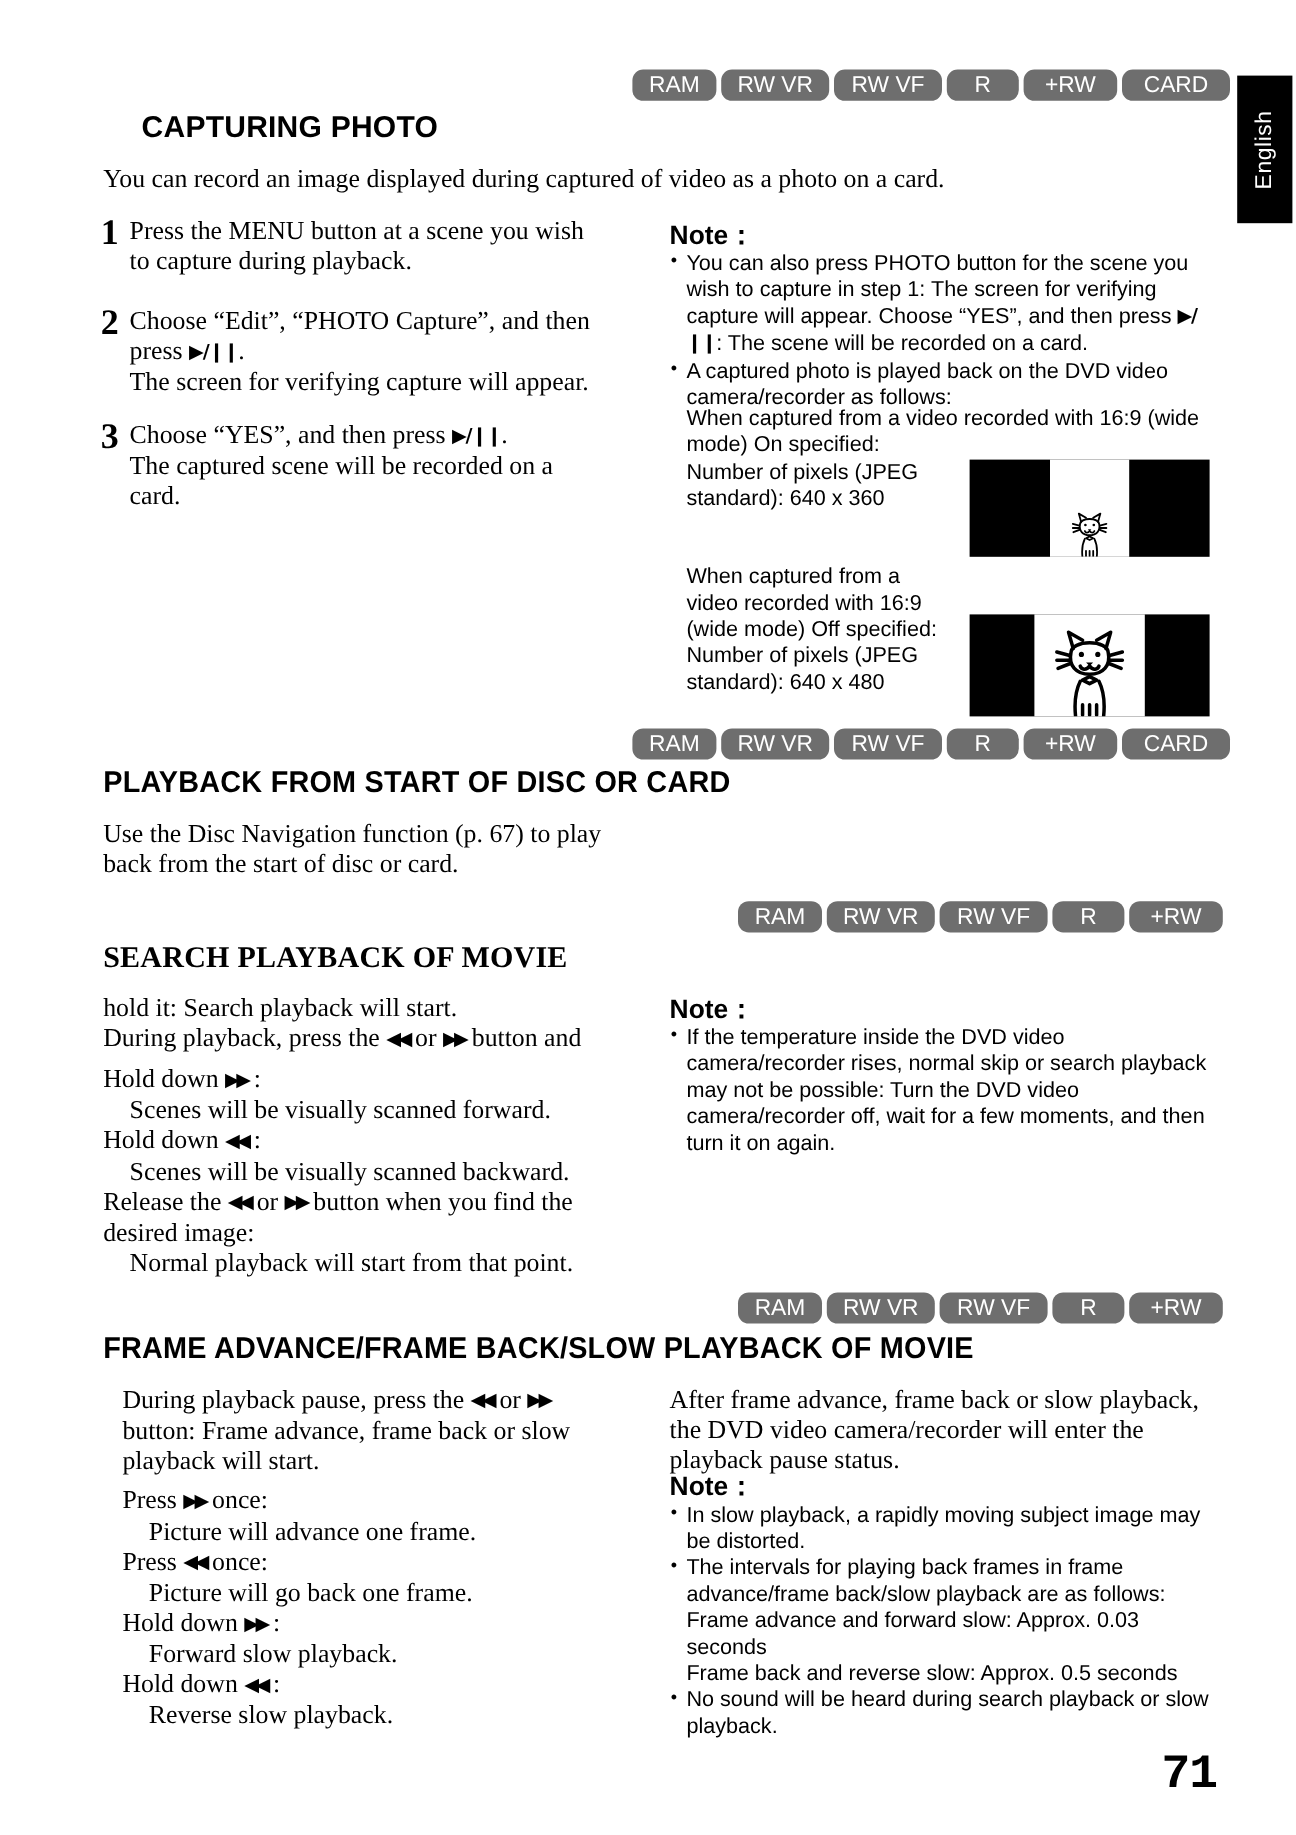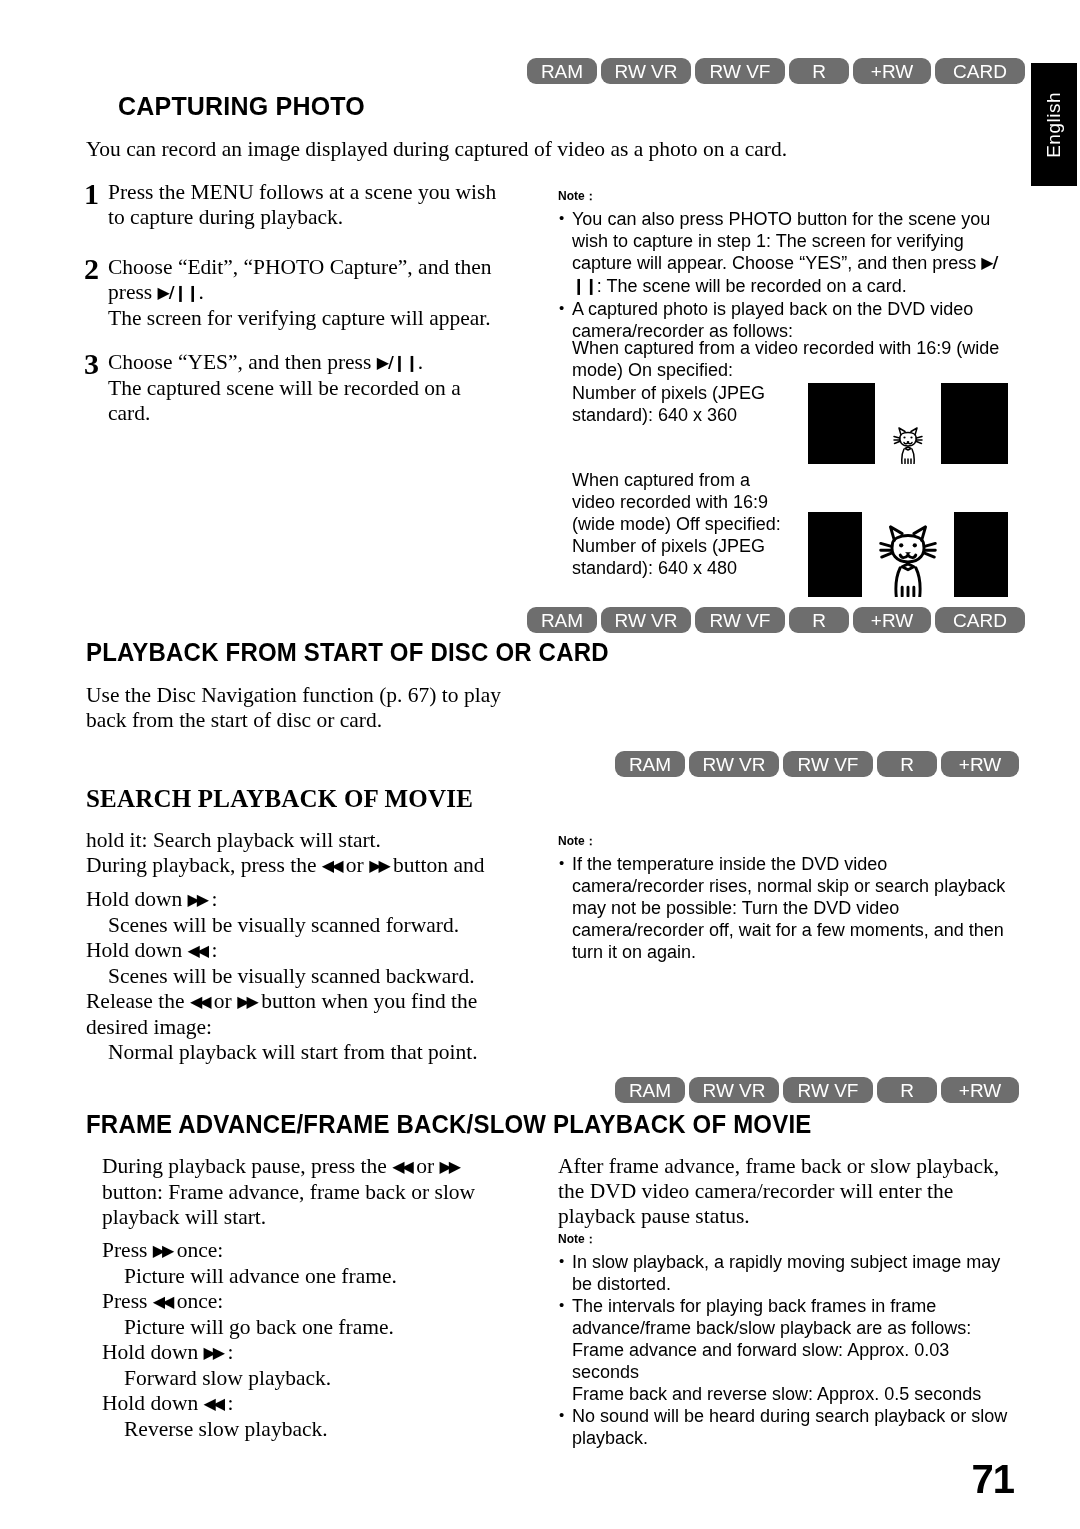--- a/index.html
+++ b/index.html
@@ -118,21 +118,21 @@
 
   
   .note {
     position: absolute;
     font-family: "Liberation Sans", sans-serif;
     font-size: 18px;
     line-height: 22px;
   }
   .note-title {
     font-weight: bold;
-    font-size: 12px;
+    font-size: 22px;
     margin-bottom: 1px;
   }
   .note ul {
     margin: 0;
     padding: 0;
     list-style: none;
   }
   .note li {
     position: relative;
     padding-left: 14px;
@@ -185,21 +185,21 @@
   }
   .cat-wide .cat-inner  { width: 66px;  height: 100%; }
   .cat-tall .cat-inner  { width: 92px;  height: 100%; }
   .cat-svg { display: block; }
 
   
   .page-number {
     position: absolute;
     right: 66px;
     top: 1457px;
-    font-family: Liberation Sans, sans-serif;
+    font-family: Liberation Mono, monospace;
     font-weight: bold;
     font-size: 40px;
     letter-spacing: -1px;
   }
 </style>
 </head>
 <body>
 
 <div class="page">
 
@@ -216,21 +216,21 @@
     <span class="badge w-card">CARD</span>
   </div>
 
   <div class="section-title" style="left:86px; top:92px;margin-left:32px;">CAPTURING PHOTO</div>
 
   <div class="serif" style="left:86px; top:137px; width:780px;">You can record an image displayed during captured of video as a photo on a card.</div>
 
   <div class="step" style="left:84px; top:180px; width:450px;">
     <div class="step-num">1</div>
     <div class="step-body">
-      <div>Press the MENU follows at a scene you wish</div>
+      <div>Press the MENU button at a scene you wish</div>
       <div>to capture during playback.</div>
     </div>
   </div>
 
   <div class="step" style="left:84px; top:255px; width:460px;">
     <div class="step-num">2</div>
     <div class="step-body">
       <div>Choose “Edit”, “PHOTO Capture”, and then</div>
       <div><span>press </span><span class="glyph playpause"></span><span>.</span></div>
       <div>The screen for verifying capture will appear.</div>

